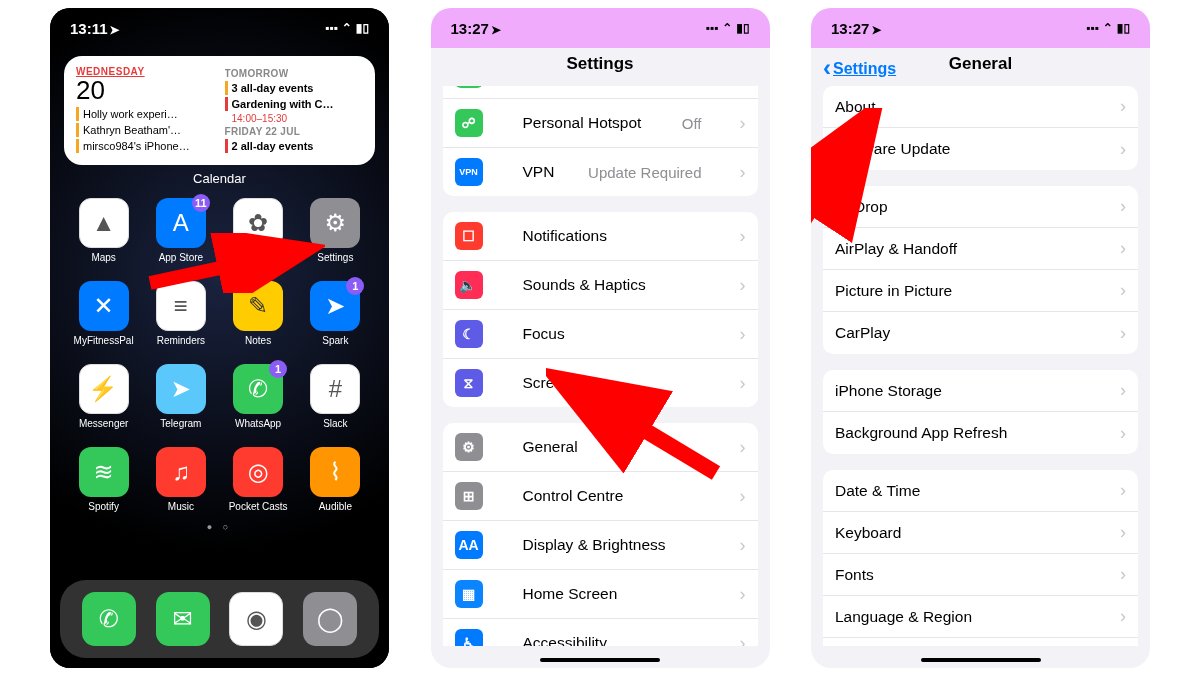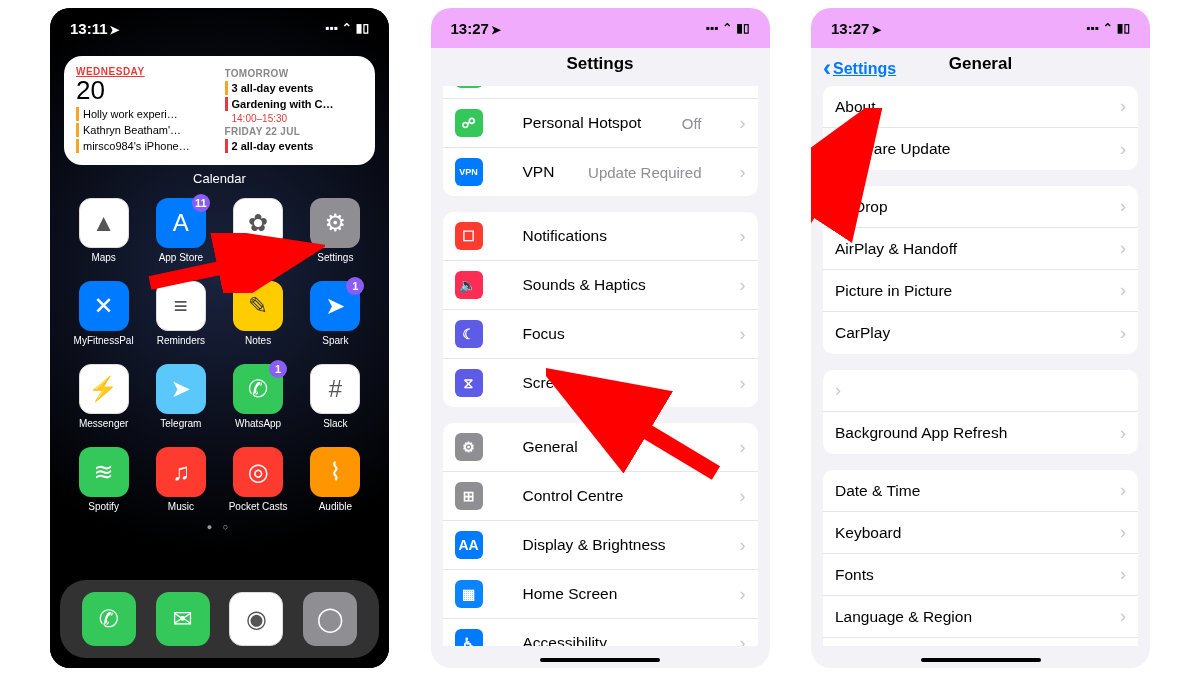--- a/index.html
+++ b/index.html
@@ -383,20 +383,21 @@
           <div class="row-label">Picture in Picture</div>
           <div class="chev">›</div>
         </div>
         <div class="row">
           <div class="row-label">CarPlay</div>
           <div class="chev">›</div>
         </div>
       </div>
       <div class="group">
         <div class="row">
+          <div class="row-label">iPhone Storage</div>
           <div class="chev">›</div>
         </div>
         <div class="row">
           <div class="row-label">Background App Refresh</div>
           <div class="chev">›</div>
         </div>
       </div>
       <div class="group">
         <div class="row">
           <div class="row-label">Date &amp; Time</div>

